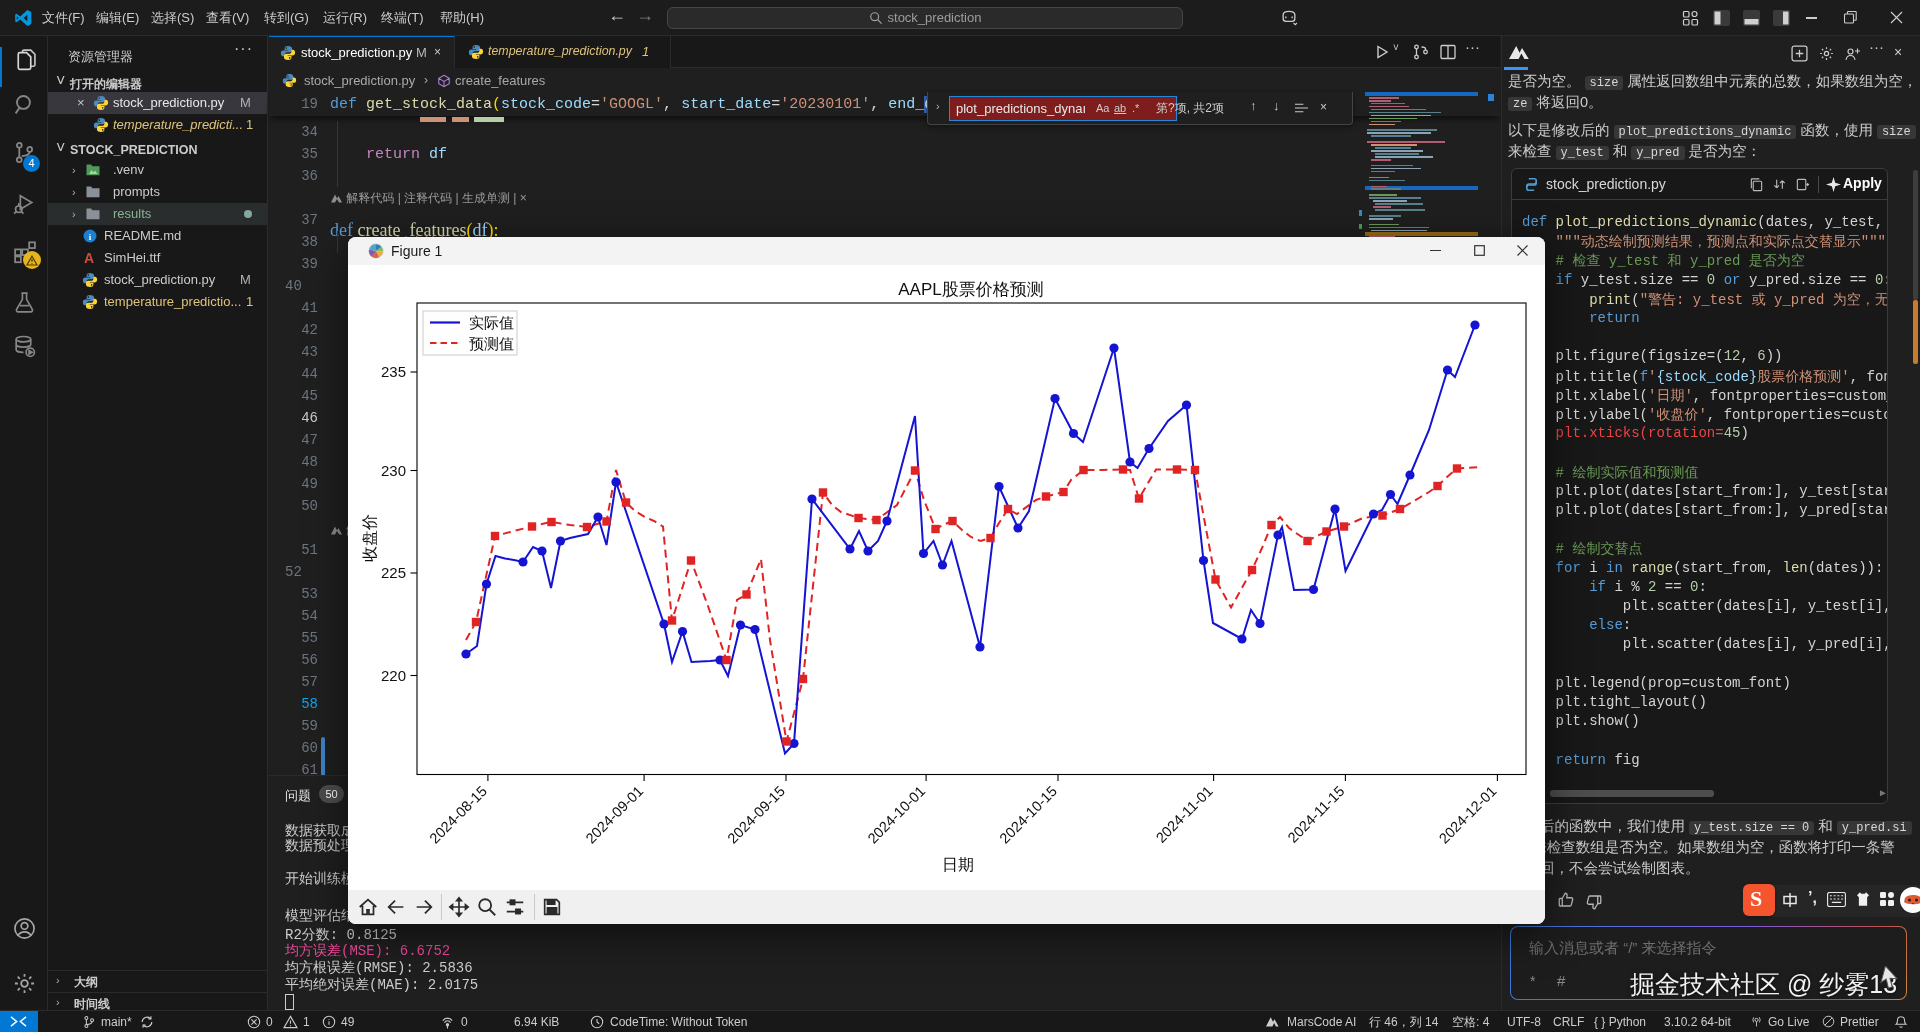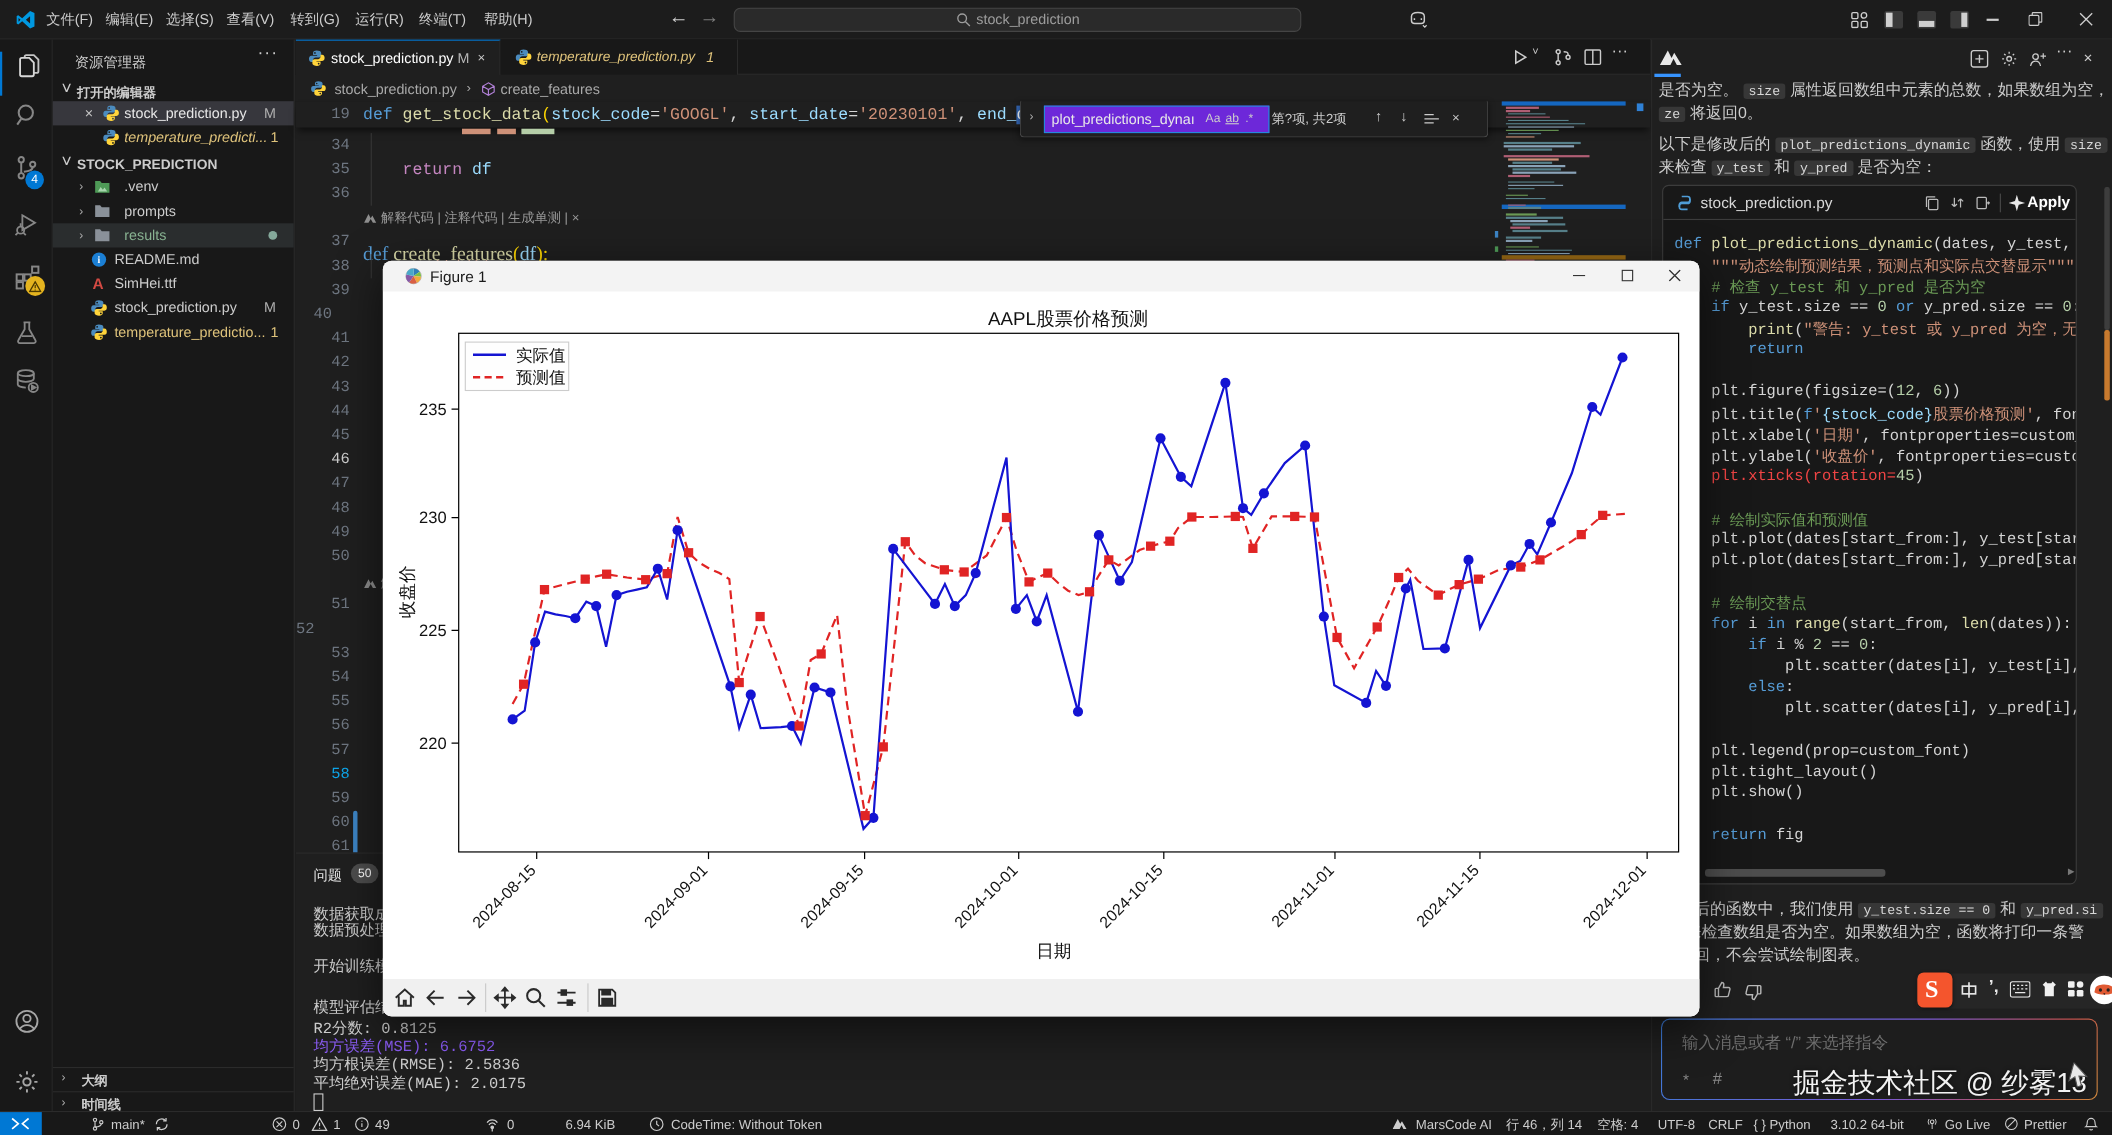--- a/index.html
+++ b/index.html
@@ -368,21 +368,21 @@
     <div class="abs" style="left:0;top:459px;width:1231px;height:22px;">
       <span class="abs" style="left:0;top:3px;width:49px;text-align:right;color:#6e7681;font-size:14px;font-family:'Liberation Mono',monospace">50</span>
     </div>
     <div class="abs" style="left:61px;top:486px;font-size:12px;color:#999999"><svg style="vertical-align:-2px" width="13" height="11" viewBox="0 0 26 20">
           <path fill="#8e8e8e" d="M2 18 10 2l4 8 3-5 7 13h-6l-4-7-4 7z"></path>
         </svg> 解释代码</div>
     <div class="abs" style="left:0;top:503px;width:1231px;height:22px;">
       <span class="abs" style="left:0;top:3px;width:49px;text-align:right;color:#6e7681;font-size:14px;font-family:'Liberation Mono',monospace">51</span>
     </div>
     <div class="abs" style="left:0;top:525px;width:1231px;height:22px;">
-      <span class="abs" style="left:0;top:3px;width:49px;text-align:left;color:#6e7681;font-size:14px;font-family:'Liberation Mono',monospace">52</span>
+      <span class="abs" style="left:0;top:3px;width:49px;text-align:center;color:#6e7681;font-size:14px;font-family:'Liberation Mono',monospace">52</span>
     </div>
     <div class="abs" style="left:0;top:547px;width:1231px;height:22px;">
       <span class="abs" style="left:0;top:3px;width:49px;text-align:right;color:#6e7681;font-size:14px;font-family:'Liberation Mono',monospace">53</span>
     </div>
     <div class="abs" style="left:0;top:569px;width:1231px;height:22px;">
       <span class="abs" style="left:0;top:3px;width:49px;text-align:right;color:#6e7681;font-size:14px;font-family:'Liberation Mono',monospace">54</span>
     </div>
     <div class="abs" style="left:0;top:591px;width:1231px;height:22px;">
       <span class="abs" style="left:0;top:3px;width:49px;text-align:right;color:#6e7681;font-size:14px;font-family:'Liberation Mono',monospace">55</span>
     </div>
@@ -402,21 +402,21 @@
       <span class="abs" style="left:0;top:3px;width:49px;text-align:right;color:#6e7681;font-size:14px;font-family:'Liberation Mono',monospace">60</span>
     </div>
     <div class="abs" style="left:0;top:723px;width:1231px;height:22px;">
       <span class="abs" style="left:0;top:3px;width:49px;text-align:right;color:#6e7681;font-size:14px;font-family:'Liberation Mono',monospace">61</span>
     </div>
     <div class="abs" style="left:68px;top:85px;width:1px;height:66px;background:#363636"></div>
     <div class="abs" style="left:68px;top:195px;width:1px;height:22px;background:#363636"></div>
     <div class="abs" style="left:52px;top:701px;width:4px;height:44px;background:#3d85c6;border-radius:2px"></div>
     <div class="abs" style="left:658px;top:56px;width:426px;height:33px;background:#1f1f1f;border:1px solid #454545;border-top:none;border-radius:0 0 4px 4px;box-shadow:0 2px 6px rgba(0,0,0,.4)">
       <span class="abs" style="left:8px;top:8px;color:#b0b0b0;font-size:11px">›</span>
-      <div class="abs" style="left:21px;top:4px;width:205px;height:25px;background:#6d28d9;border:1px solid #2489db">
+      <div class="abs" style="left:21px;top:4px;width:228px;height:25px;background:#7f1d1d;border:1px solid #2489db">
         <span class="abs" style="left:6px;top:4px;font-size:13px;color:#e8e8e8;white-space:pre">plot_predictions_dynaı</span>
         <span class="abs" style="left:146px;top:5px;font-size:11px;color:#cccccc">Aa</span>
         <span class="abs" style="left:164px;top:5px;font-size:11px;color:#cccccc;text-decoration:underline">ab</span>
         <span class="abs" style="left:182px;top:5px;font-size:11px;color:#cccccc">.*</span>
       </div>
       <span class="abs" style="left:228px;top:8px;font-size:12px;color:#cccccc">第?项, 共2项</span>
       <span class="abs" style="left:322px;top:6px;font-size:13px;color:#cccccc">↑</span>
       <span class="abs" style="left:345px;top:6px;font-size:13px;color:#cccccc">↓</span>
       <svg class="abs" style="left:366px;top:9px" width="15" height="14" viewBox="0 0 16 14">
           <g stroke="#cccccc" stroke-width="1.2" fill="none">
@@ -479,21 +479,21 @@
     <div class="abs" style="left:1090px;top:188px;width:3px;height:5px;background:#4e9a57"></div>
     <div class="abs" style="left:1219px;top:58px;width:6px;height:7px;background:#2f81d6"></div>
     <div class="abs" style="left:0;top:739px;width:1231px;height:235px;background:#1f1f1f;border-top:1px solid #2b2b2b">
       <span class="abs" style="left:16px;top:11px;font-size:13px;color:#e7e7e7">问题</span>
       <span class="abs" style="left:50px;top:9px;width:25px;height:18px;background:#4d4d4d;border-radius:9px;color:#ffffff;font-size:11px;text-align:center;line-height:18px">50</span>
       <div class="abs" style="left:16px;top:46px;font-size:14px;font-family:'Liberation Mono',monospace;color:#cccccc;white-space:pre">数据获取成功，共获取到 80 条数据</div>
       <div class="abs" style="left:16px;top:61px;font-size:14px;font-family:'Liberation Mono',monospace;color:#cccccc;white-space:pre">数据预处理完成</div>
       <div class="abs" style="left:16px;top:94px;font-size:14px;font-family:'Liberation Mono',monospace;color:#cccccc;white-space:pre">开始训练模型...</div>
       <div class="abs" style="left:16px;top:131px;font-size:14px;font-family:'Liberation Mono',monospace;color:#cccccc;white-space:pre">模型评估结果:</div>
       <div class="abs" style="left:16px;top:150px;font-size:14px;font-family:'Liberation Mono',monospace;color:#cccccc;white-space:pre">R2分数: 0.8125</div>
-      <div class="abs" style="left:16px;top:166px;font-size:14px;font-family:'Liberation Mono',monospace;color:#8b5cf6;white-space:pre">均方误差(MSE): 6.6752</div>
+      <div class="abs" style="left:16px;top:166px;font-size:14px;font-family:'Liberation Mono',monospace;color:#ec4899;white-space:pre">均方误差(MSE): 6.6752</div>
       <div class="abs" style="left:16px;top:183px;font-size:14px;font-family:'Liberation Mono',monospace;color:#cccccc;white-space:pre">均方根误差(RMSE): 2.5836</div>
       <div class="abs" style="left:16px;top:200px;font-size:14px;font-family:'Liberation Mono',monospace;color:#cccccc;white-space:pre">平均绝对误差(MAE): 2.0175</div>
       <div class="abs" style="left:16px;top:218px;width:9px;height:16px;border:1px solid #cccccc"></div>
     </div>
   </div>
   <div class="abs" id="aipanel">
     <svg class="abs" style="left:6px;top:9px" width="26" height="15" viewBox="0 0 26 15">
         <path fill="#e8e8e8" d="M1 14 8.2 1l3.4 6.8L14 3l6.8 11h-4.4l-3-5.6-2.8 5.6z"></path>
       </svg>
     <div class="abs" style="left:2px;top:31px;width:24px;height:2.5px;background:#3794ff"></div>

